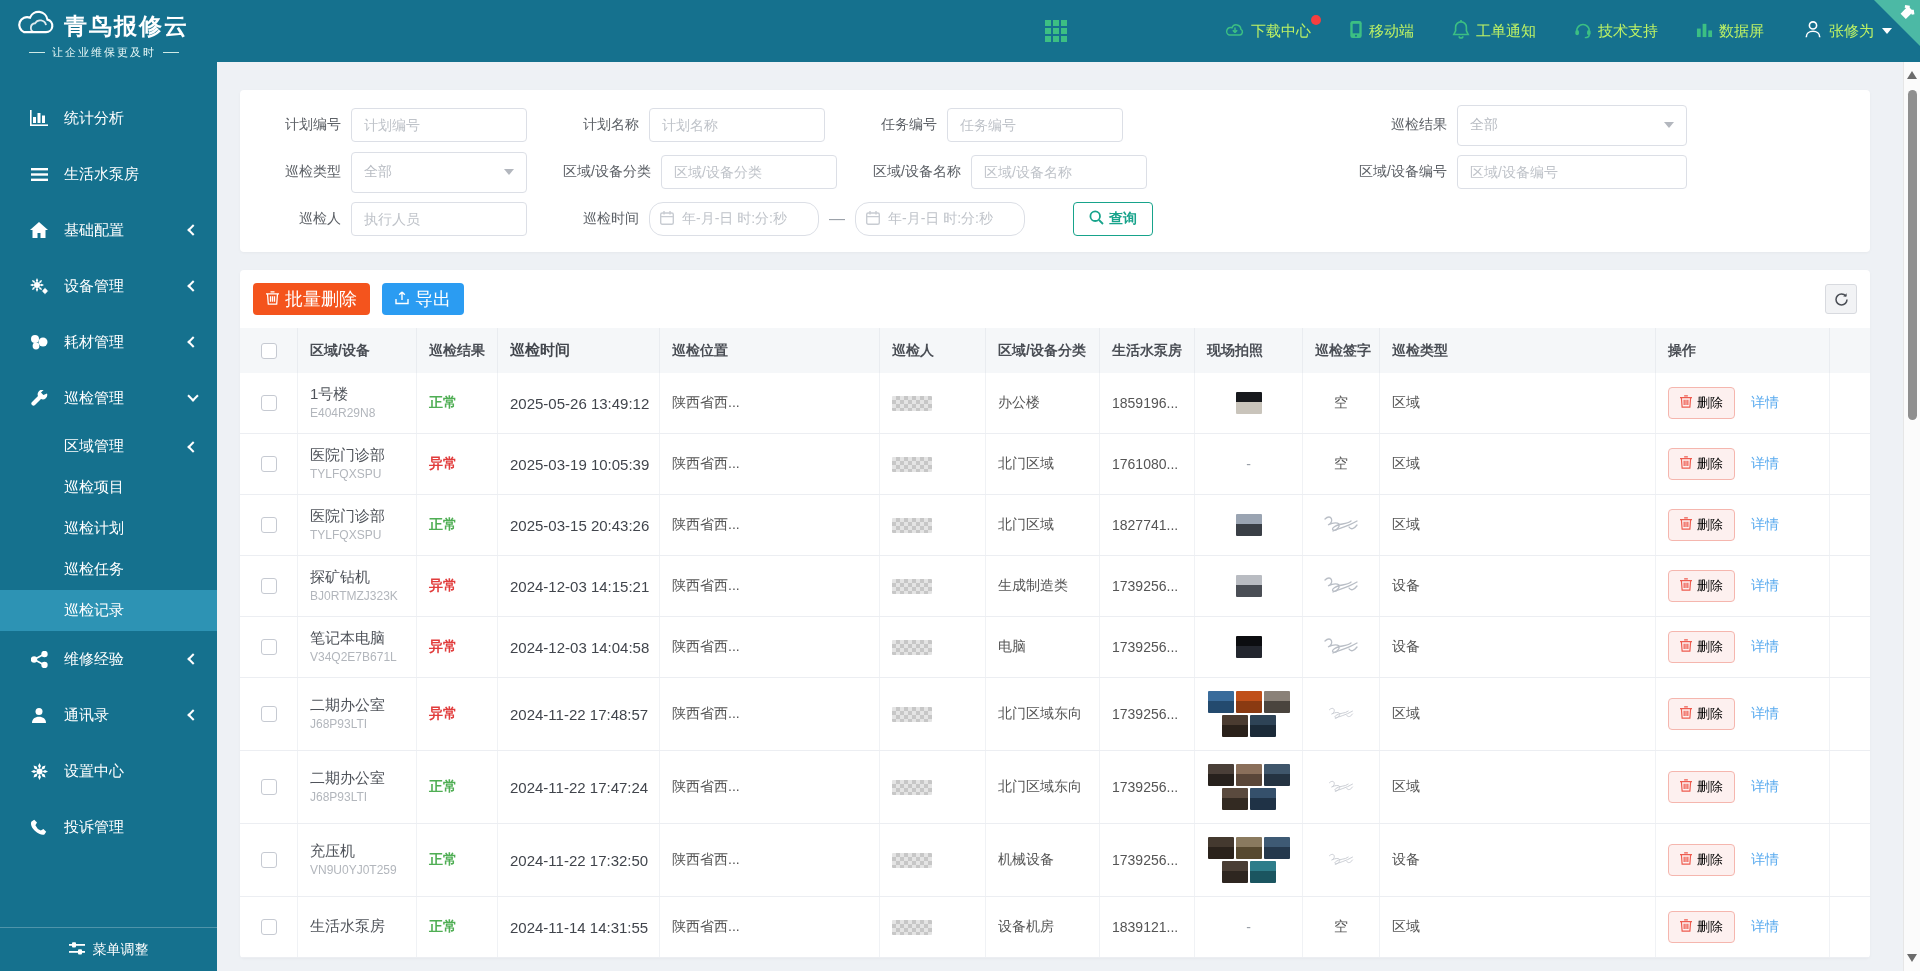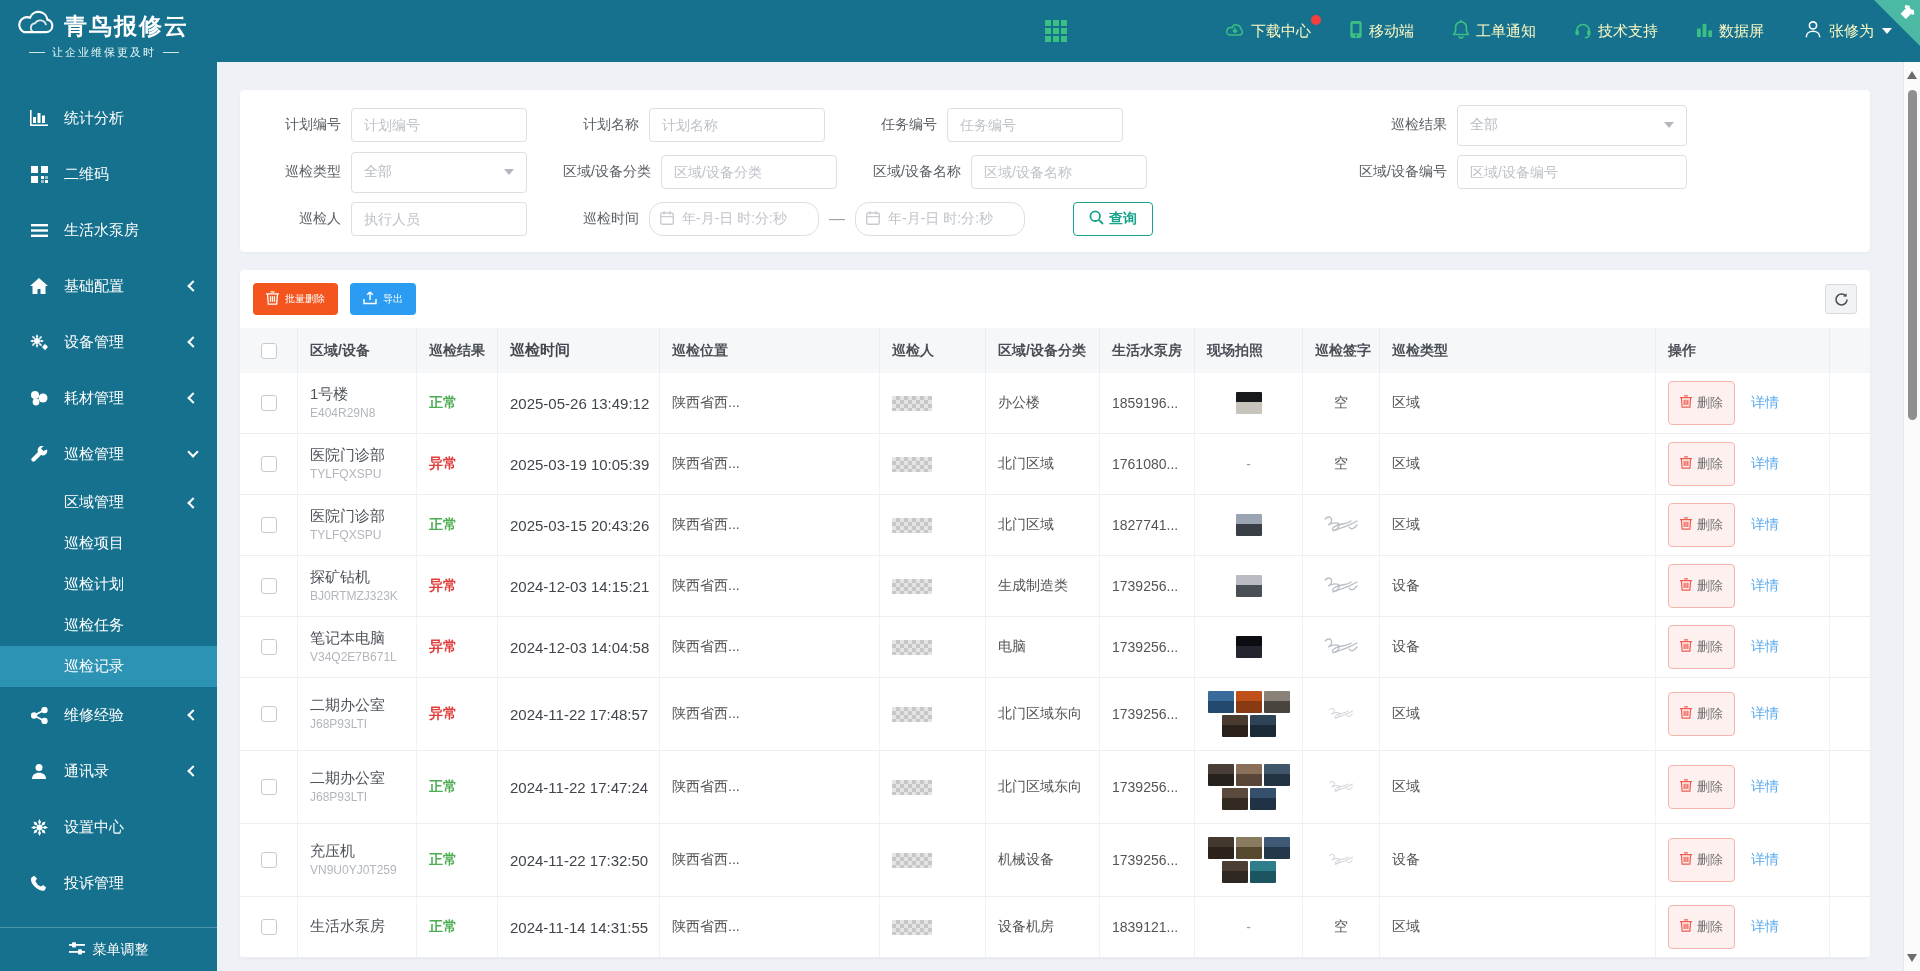--- a/index.html
+++ b/index.html
@@ -8,21 +8,21 @@
   .app { position:relative; width:1920px; height:971px; overflow:hidden; }
 
   
   .topbar { position:absolute; left:0; top:0; right:0; height:62px; background:#15718e; z-index:5;
     display:flex; align-items:center; }
   .corner-fold { position:absolute; top:0; left:0; width:0; height:0;
     border-top:26px solid #0f5f79; border-right:26px solid transparent; z-index:6; }
   .ribbon { position:absolute; top:0; right:0; width:0; height:0;
     border-top:46px solid #4cb9a5; border-left:46px solid transparent; z-index:7; }
   .ribbon-ic { position:absolute; top:5px; right:5px; z-index:8; }
-  .topnav { display:flex; align-items:center; margin-left:auto; color:#fef9c3; font-size:15px; padding-right:28px; }
+  .topnav { display:flex; align-items:center; margin-left:auto; color:#bef264; font-size:15px; padding-right:28px; }
   .apps-btn { margin-right:120px; display:flex; cursor:pointer; }
   .topitem { display:flex; align-items:center; margin-left:38px; position:relative; cursor:pointer; white-space:nowrap; }
   .topitem svg { margin-right:6px; }
   .badge-dot { position:absolute; top:-7px; right:-10px; width:10px; height:10px; border-radius:50%; background:#f53f3f; }
   .useritem { margin-left:40px; display:flex; align-items:center; cursor:pointer; }
   .caret-down { width:0;height:0;border-left:5px solid transparent;border-right:5px solid transparent;
     border-top:6px solid #fff; margin-left:8px; }
 
   
   .sidebar { position:absolute; left:0; top:0; bottom:0; width:217px; background:#15718e; z-index:6;
@@ -79,21 +79,21 @@
     padding:0 10px; color:#bfc3c9; font-size:14px; background:#fff; cursor:text; }
   .date-in svg { margin-right:8px; flex:none; }
   .range-dash { margin:0 10px; color:#9aa0a8; }
   .search-btn { margin-left:24px; height:34px; padding:0 15px; border:1px solid #17a38b; border-radius:4px; background:#fff;
     color:#17a38b; font-size:14px; font-weight:bold; display:flex; align-items:center; cursor:pointer; }
   .search-btn svg { margin-right:5px; }
 
   
   .table-panel { margin-top:18px; padding:13px 0 0 0; min-height:660px; position:relative; }
   .toolbar { display:flex; align-items:center; padding:0 13px; margin-bottom:13px; }
-  .btn { display:flex; align-items:center; border:none; border-radius:4px; color:#fff; font-size:10px; height:32px;
+  .btn { display:flex; align-items:center; border:none; border-radius:4px; color:#fff; font-size:18px; height:32px;
     padding:0 13px; cursor:pointer; font-family:inherit; }
   .btn svg { margin-right:6px; }
   .btn-del-batch { background:#f4541d; margin-right:12px; }
   .btn-export { background:#2b9cf2; }
   .btn-refresh { margin-left:auto; width:32px; height:30px; background:#f2f3f5; border:1px solid #d8dadf; border-radius:3px;
     display:flex; align-items:center; justify-content:center; cursor:pointer; }
 
   .tbl { width:100%; font-size:14px; color:#555; }
   .thead { display:flex; background:#f5f7f9; height:45px; align-items:center; font-weight:bold; color:#4a4e55; }
   .thead .th { padding-left:12px; border-right:1px solid #e9ecf0; height:100%; display:flex; align-items:center; white-space:nowrap; }
@@ -123,22 +123,22 @@
   .status.bad { color:#e13c3c; font-weight:bold; }
   .mosaic { width:40px; height:15px; border-radius:1px;
     background-image:linear-gradient(45deg,#c7c7c7 25%,transparent 25%,transparent 75%,#c7c7c7 75%),
                      linear-gradient(45deg,#c7c7c7 25%,#e4e4e4 25%,#e4e4e4 75%,#c7c7c7 75%);
     background-size:8px 8px; background-position:0 0,4px 4px; }
   .ph { display:flex; flex-wrap:wrap; justify-content:center; align-items:center; width:92px; }
   .ph.dash { color:#9aa0a8; }
   .thumb { display:block; width:26px; height:22px; margin:1px; border-radius:1px; }
   .sg { color:#555; display:flex; align-items:center; justify-content:center; }
   .sg.small svg { transform:scale(.72); opacity:.8; }
-  .op-del { display:flex; align-items:center; background:#fdf0ef; border:1px solid #f5b6ae; color:#737373;
-    border-radius:4px; height:44px; padding:0 11px; font-size:13px; cursor:pointer; font-family:inherit; }
+  .op-del { display:flex; align-items:center; background:#fdf0ef; border:1px solid #f5b6ae; color:#000000;
+    border-radius:4px; height:32px; padding:0 11px; font-size:13px; cursor:pointer; font-family:inherit; }
   .op-del svg { margin-right:5px; }
   .op-detail { margin-left:16px; color:#5aabef; font-size:14px; cursor:pointer; text-decoration:none; }
 </style>
 </head>
 <body>
 
 <div class="app">
 
   <div class="topbar">
     <div class="topnav">
@@ -255,36 +255,20 @@
               <g fill="#fff">
                 <rect x="3" y="7" width="3" height="6"></rect>
                 <rect x="7.5" y="3" width="3" height="10"></rect>
                 <rect x="12" y="5.5" width="3" height="7.5"></rect>
                 <rect x="0" y="0" width="1.6" height="16"></rect>
                 <rect x="0" y="14.4" width="18" height="1.6"></rect>
               </g>
             </svg>
         </span>
         <span class="lbl">统计分析</span>
-      </div>
-      <div class="mitem">
-        <span class="mi-ic">
-          <svg width="17" height="17" viewBox="0 0 17 17">
-              <g fill="#fff">
-                <rect x="0" y="0" width="7" height="7"></rect>
-                <rect x="10" y="0" width="7" height="7"></rect>
-                <rect x="0" y="10" width="7" height="7"></rect>
-                <rect x="10" y="10" width="3" height="3"></rect>
-                <rect x="14" y="14" width="3" height="3"></rect>
-                <rect x="14" y="10" width="3" height="3" opacity=".55"></rect>
-                <rect x="10" y="14" width="3" height="3" opacity=".55"></rect>
-              </g>
-            </svg>
-        </span>
-        <span class="lbl">二维码</span>
       </div>
       <div class="mitem">
         <span class="mi-ic">
           <svg width="17" height="13" viewBox="0 0 17 13">
               <g fill="#fff">
                 <rect x="0" y="0" width="17" height="2.4"></rect>
                 <rect x="0" y="5.3" width="17" height="2.4"></rect>
                 <rect x="0" y="10.6" width="17" height="2.4"></rect>
               </g>
             </svg>

